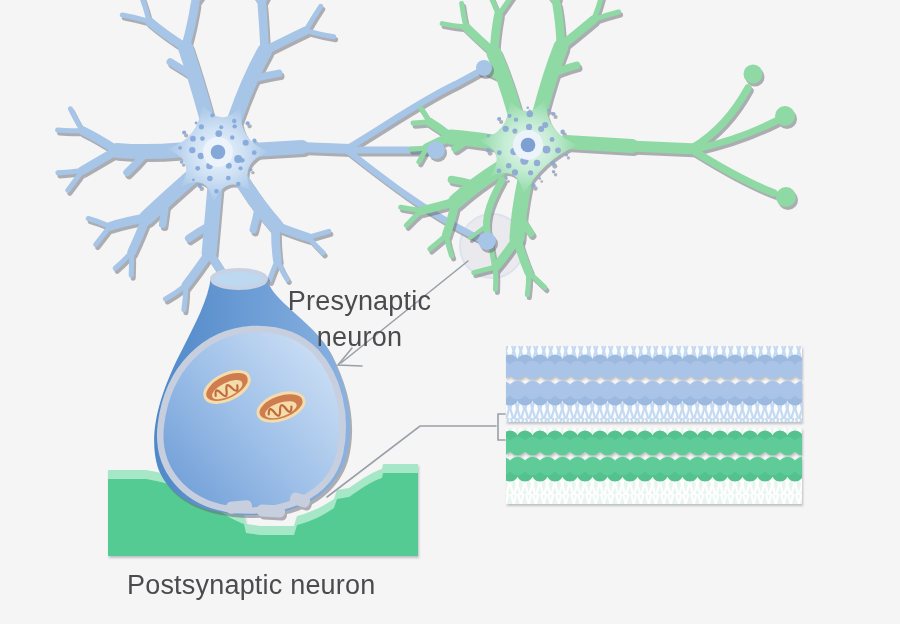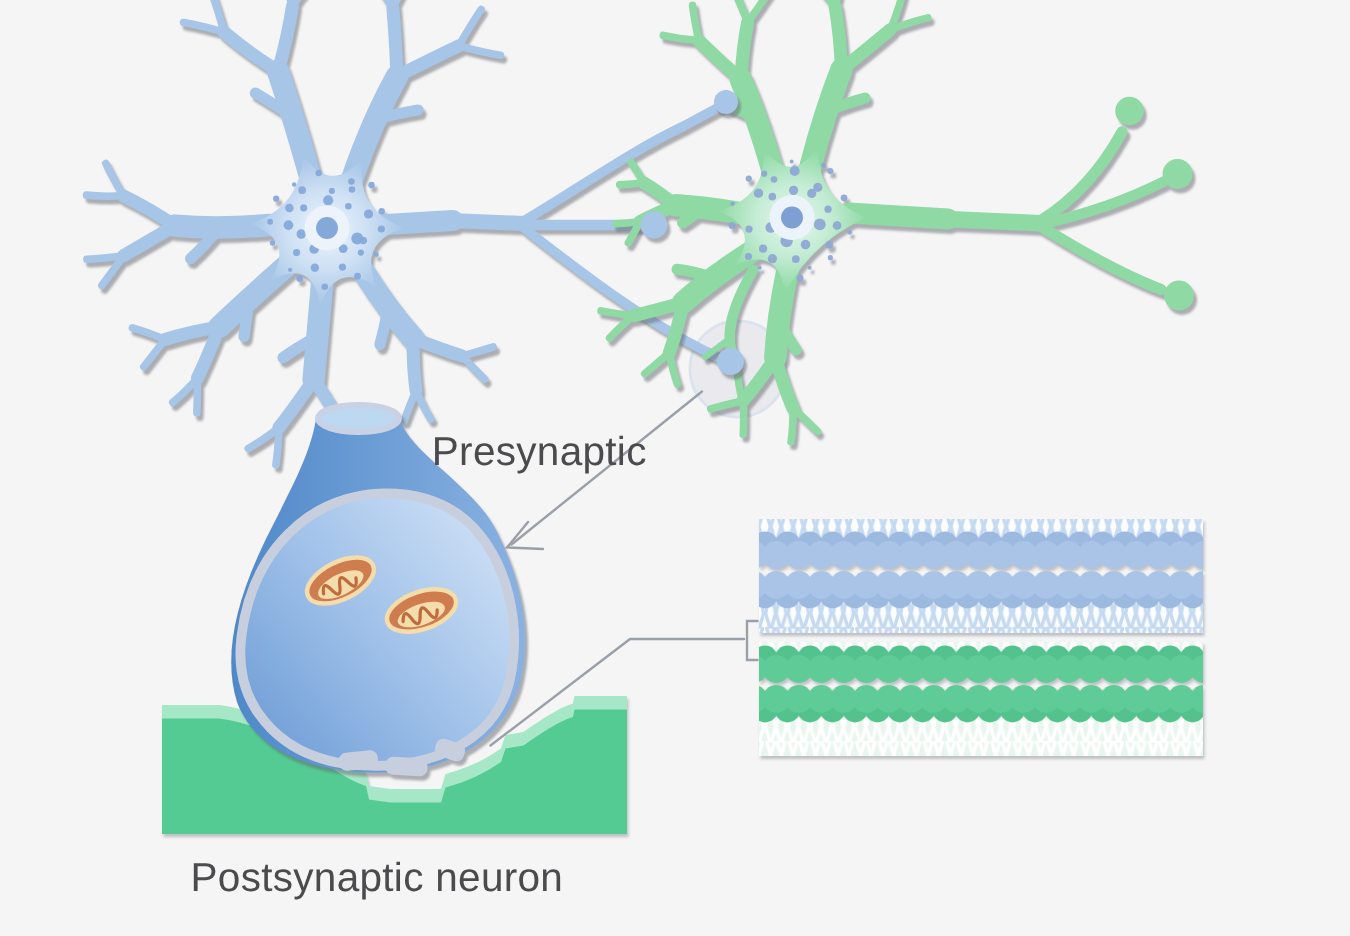--- a/index.html
+++ b/index.html
@@ -296,15 +296,16 @@
       <g class="sh2">
         <rect x="506" y="346" width="296" height="76" fill="url(#pat-b)"></rect>
       </g>
       <g class="sh2">
         <rect x="506" y="428" width="296" height="76" fill="url(#pat-g)"></rect>
       </g>
     </svg>
 
   <div id="presyn-label" class="label">
     <span>Presynaptic</span><br>
+    <span>neuron</span>
   </div>
   <div id="postsyn-label" class="label">Postsynaptic neuron</div>
 </div>
 
 </body></html>

